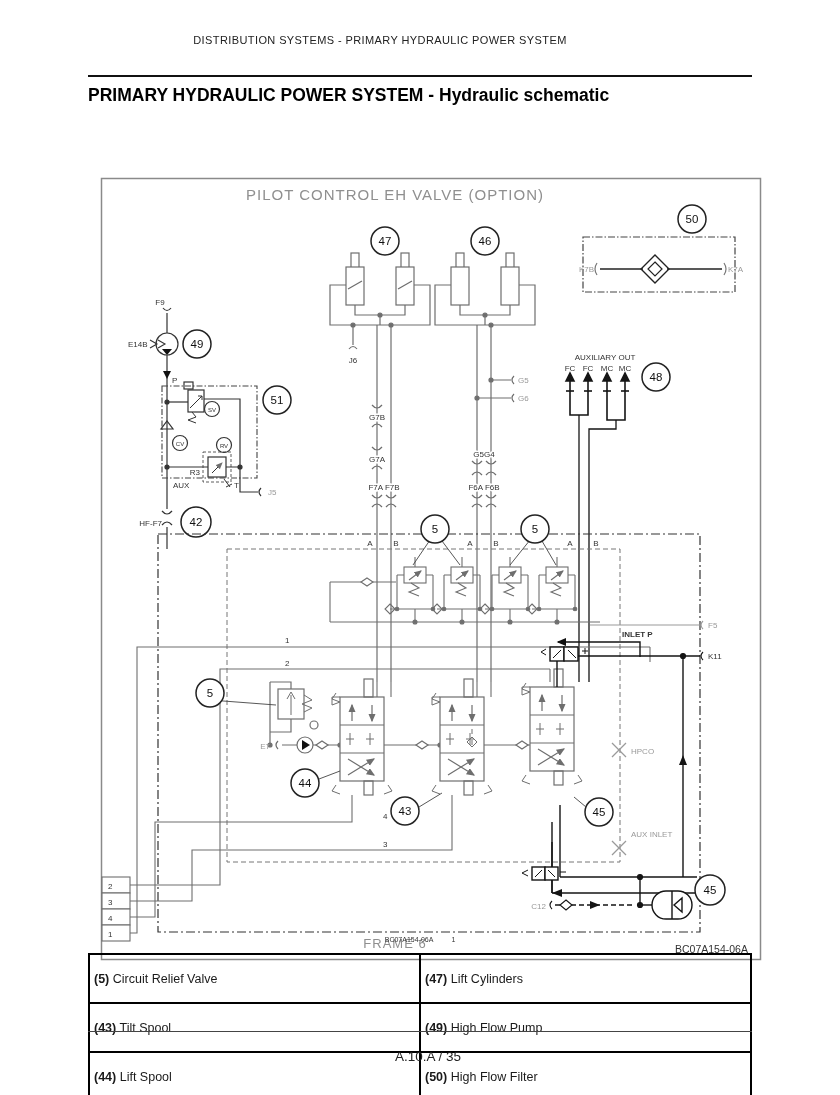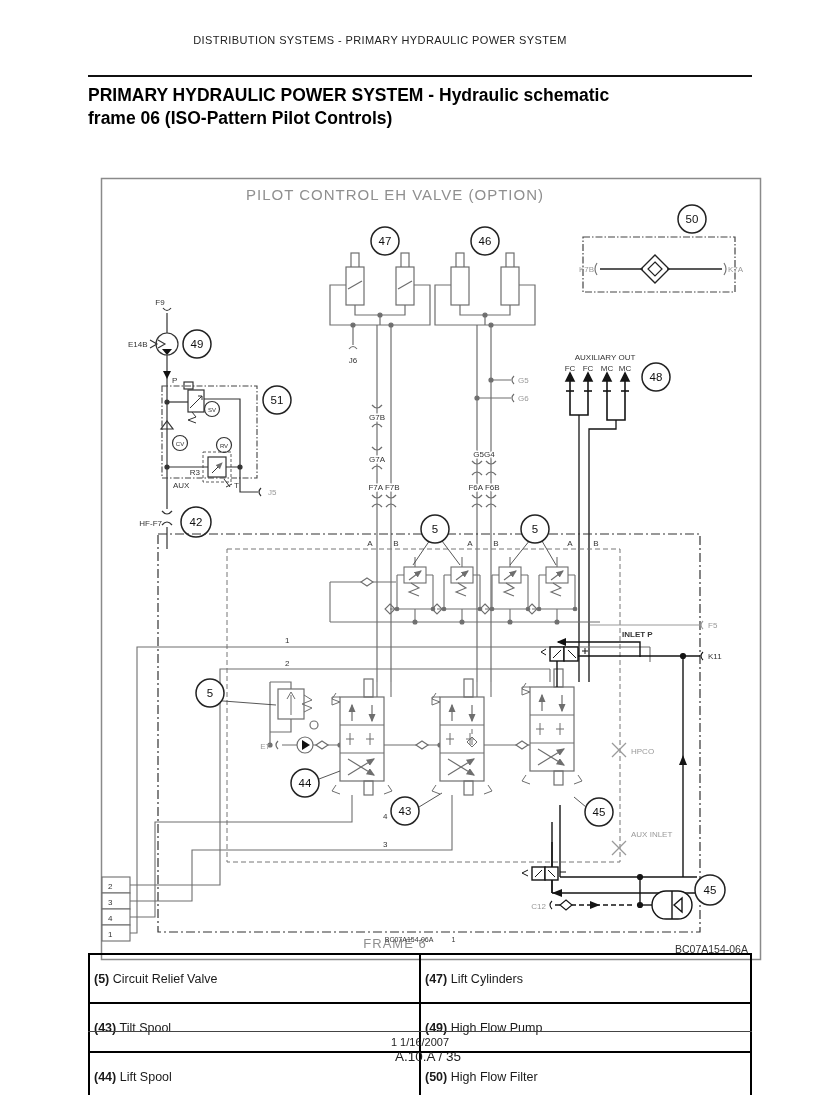--- a/index.html
+++ b/index.html
@@ -32,21 +32,20 @@
 </style>
 </head>
 <body>
 
 <div class="page">
 
   <div class="running-head">DISTRIBUTION SYSTEMS - PRIMARY HYDRAULIC POWER SYSTEM</div>
   <div class="head-rule"></div>
   <div class="doc-title">
     <div>PRIMARY HYDRAULIC POWER SYSTEM - Hydraulic schematic</div>
-    <div>frame 06 (ISO-Pattern Pilot Controls)</div>
   </div>
 
   <div class="diagram-wrap">
   <svg width="662" height="790" viewBox="0 0 662 790">
     <defs>
       <marker id="ag" markerWidth="8" markerHeight="8" refX="6" refY="3" orient="auto">
         <path d="M0,0 L7,3 L0,6 Z" fill="#6e6e6e"></path>
           </marker>
       <marker id="ab" markerWidth="8" markerHeight="8" refX="6" refY="3" orient="auto">
         <path d="M0,0 L7,3 L0,6 Z" fill="#111"></path>
@@ -414,16 +413,15 @@
         <td><b>(49)</b> <span>High Flow Pump</span></td>
       </tr>
       <tr>
         <td><b>(44)</b> <span>Lift Spool</span></td>
         <td><b>(50)</b> <span>High Flow Filter</span></td>
       </tr>
     </tbody>
   </table>
 
   <div class="foot-rule"></div>
-  <div class="foot-date">1 1/16/2007</div>
   <div class="foot-page">A.10.A / 35</div>
 
 </div>
 
 </body></html>

